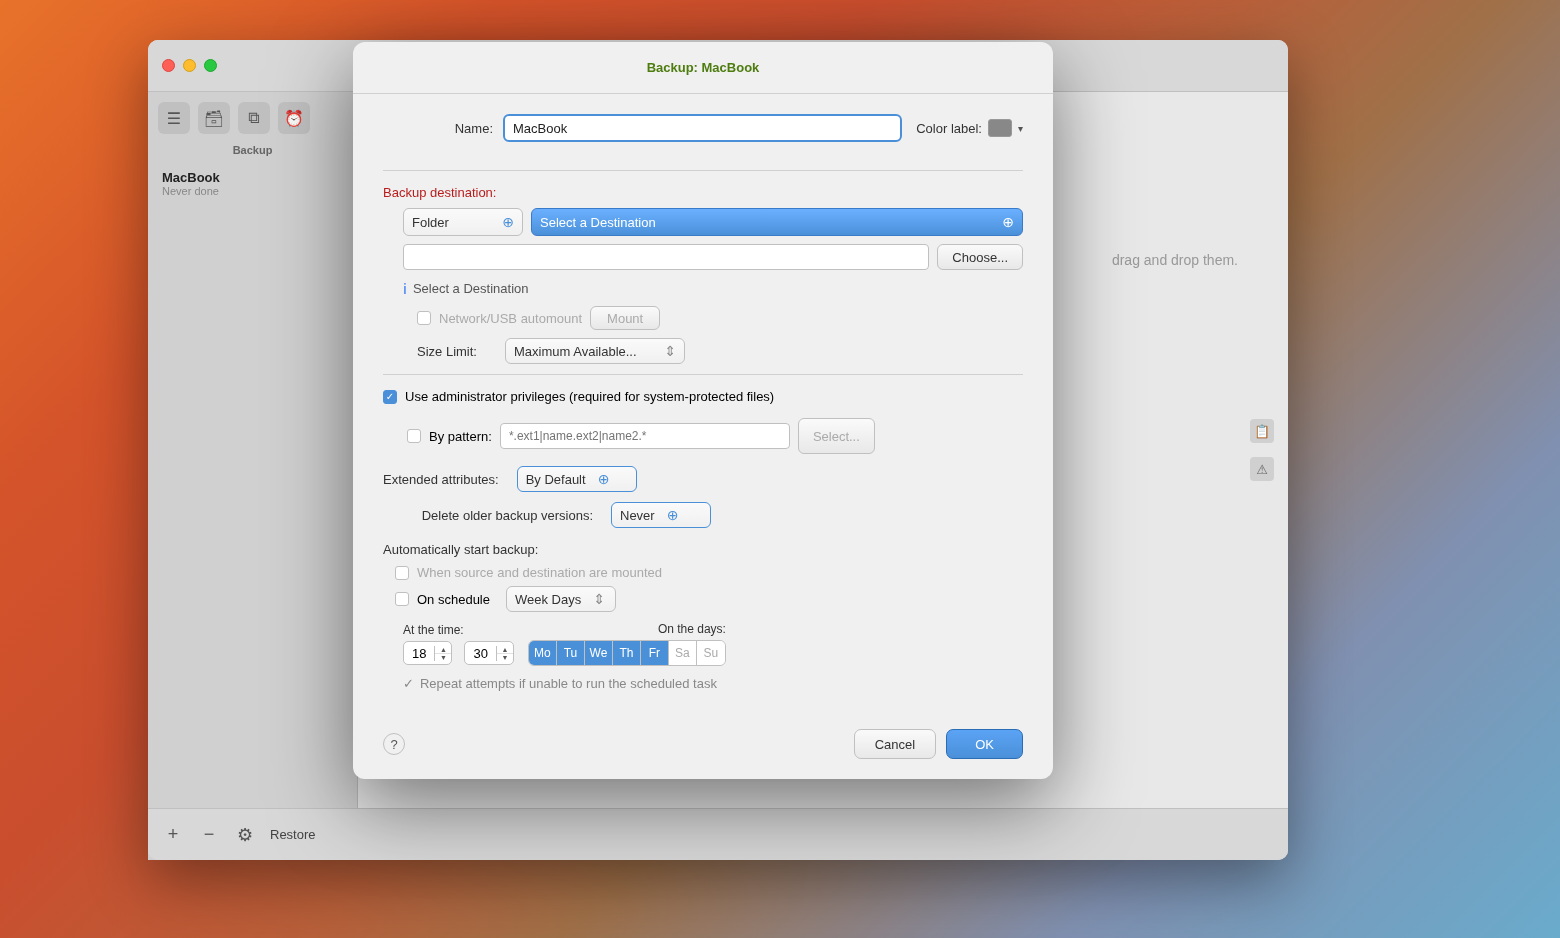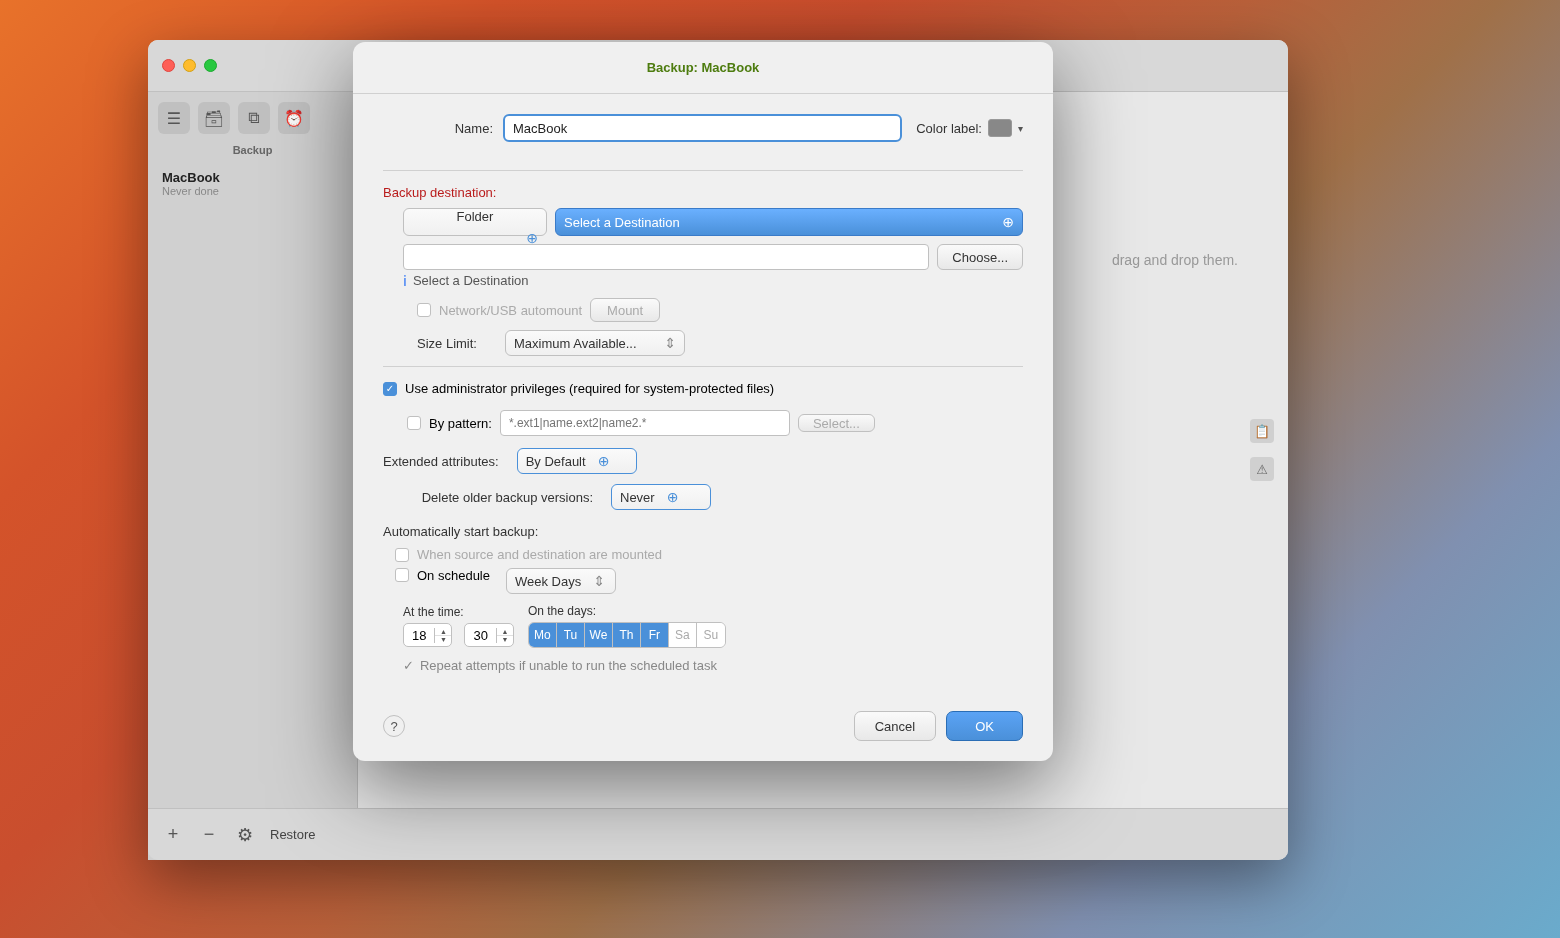--- a/index.html
+++ b/index.html
@@ -252,39 +252,39 @@
       padding: 0 8px;
       font-size: 13px;
       color: #333;
       display: flex;
       align-items: center;
       gap: 6px;
       cursor: pointer;
     }
 
     .select-dropdown-folder {
-      width: 144px;
-      flex-direction: column;
+      width: 120px;
     }
 
     .select-dropdown-dest {
       flex: 1;
       background: linear-gradient(to bottom, #fafafa, #f0f0f0);
     }
 
     .dropdown-chevron {
       color: #4a90d9;
       font-size: 14px;
       margin-left: auto;
     }
 
     .path-row {
       display: flex;
       align-items: center;
       gap: 8px;
+      margin-bottom: 8px;
       padding-left: 20px;
     }
 
     .path-input {
       flex: 1;
       height: 26px;
       border: 1px solid #c0c0c0;
       border-radius: 4px;
       background: white;
       padding: 0 8px;
@@ -418,21 +418,21 @@
       width: 290px;
       border: 1px solid #c0c0c0;
       border-radius: 4px;
       background: white;
       padding: 0 8px;
       font-size: 12px;
       color: #aaa;
     }
 
     .select-btn {
-      height: 18px;
+      height: 36px;
       padding: 0 14px;
       border-radius: 6px;
       border: 1px solid #c0c0c0;
       background: linear-gradient(to bottom, #fafafa, #e8e8e8);
       font-size: 13px;
       cursor: pointer;
       color: #aaa;
     }
 
     
@@ -479,20 +479,21 @@
     .auto-row {
       display: flex;
       align-items: center;
       gap: 8px;
       margin-bottom: 6px;
       padding-left: 12px;
     }
 
     .schedule-row {
       display: flex;
+      align-items: center;
       gap: 8px;
       margin-bottom: 10px;
       padding-left: 12px;
     }
 
     .time-row {
       display: flex;
       align-items: center;
       gap: 14px;
       padding-left: 20px;
@@ -520,20 +521,21 @@
     .time-colon {
       font-size: 16px;
       color: #333;
     }
 
     
     .days-section {
       display: flex;
       flex-direction: column;
       gap: 4px;
+      align-items: flex-end;
     }
 
     .days-buttons {
       display: flex;
       border: 1px solid #c0c0c0;
       border-radius: 6px;
       overflow: hidden;
     }
 
     .day-btn {

